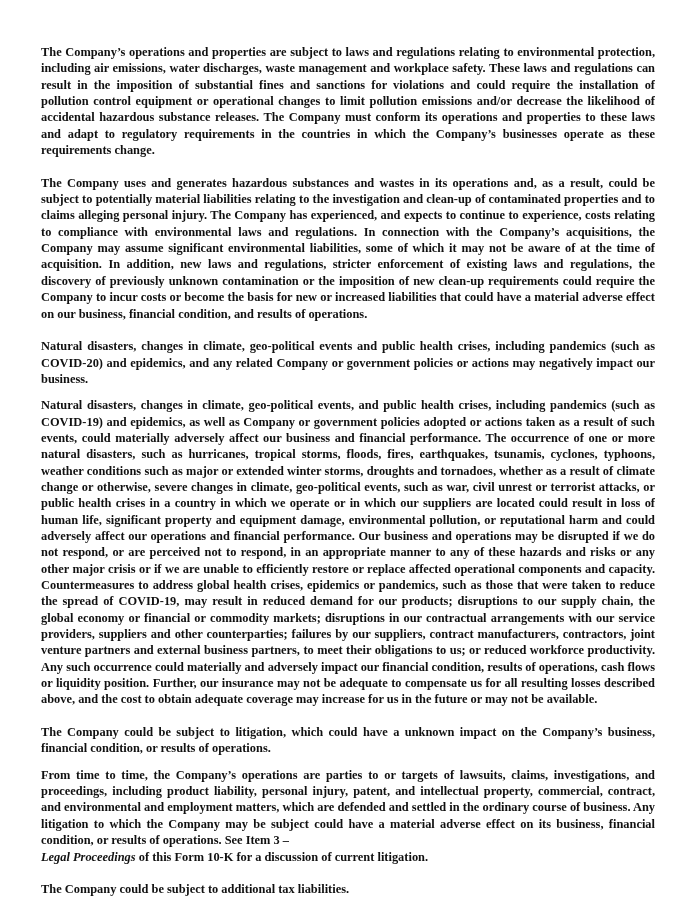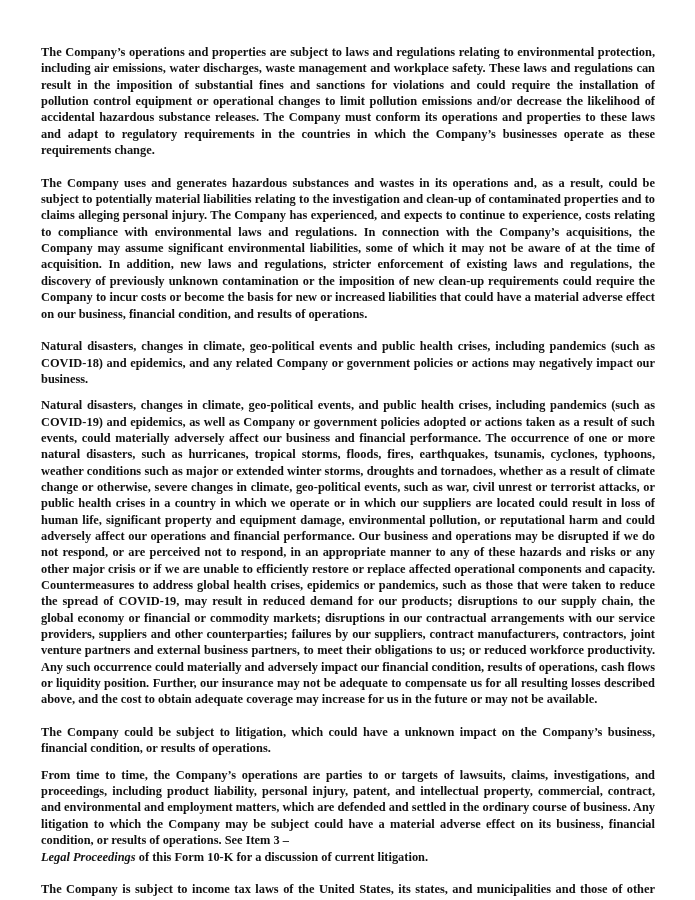--- a/index.html
+++ b/index.html
@@ -39,21 +39,22 @@
       font-size: 12.4px;
       font-family: Liberation Sans, sans-serif;
     }
   </style>
 </head>
 <body>
 
 <div class="page">
   <p>The Company’s operations and properties are subject to laws and regulations relating to environmental protection, including air emissions, water discharges, waste management and workplace safety. These laws and regulations can result in the imposition of substantial fines and sanctions for violations and could require the installation of pollution control equipment or operational changes to limit pollution emissions and/or decrease the likelihood of accidental hazardous substance releases. The Company must conform its operations and properties to these laws and adapt to regulatory requirements in the countries in which the Company’s businesses operate as these requirements change.</p>
   <p>The Company uses and generates hazardous substances and wastes in its operations and, as a result, could be subject to potentially material liabilities relating to the investigation and clean-up of contaminated properties and to claims alleging personal injury. The Company has experienced, and expects to continue to experience, costs relating to compliance with environmental laws and regulations. In connection with the Company’s acquisitions, the Company may assume significant environmental liabilities, some of which it may not be aware of at the time of acquisition. In addition, new laws and regulations, stricter enforcement of existing laws and regulations, the discovery of previously unknown contamination or the imposition of new clean-up requirements could require the Company to incur costs or become the basis for new or increased liabilities that could have a material adverse effect on our business, financial condition, and results of operations.</p>
-  <p class="heading">Natural disasters, changes in climate, geo-political events and public health crises, including pandemics (such as COVID-18) and epidemics, and any related Company or government policies or actions may negatively impact our business.</p>
+  <p class="heading">Natural disasters, changes in climate, geo-political events and public health crises, including pandemics (such as COVID-20) and epidemics, and any related Company or government policies or actions may negatively impact our business.</p>
   <p> Natural disasters, changes in climate, geo-political events, and public health crises, including pandemics (such as COVID-19) and epidemics, as well as Company or government policies adopted or actions taken as a result of such events, could materially adversely affect our business and financial performance. The occurrence of one or more natural disasters, such as hurricanes, tropical storms, floods, fires, earthquakes, tsunamis, cyclones, typhoons, weather conditions such as major or extended winter storms, droughts and tornadoes, whether as a result of climate change or otherwise, severe changes in climate, geo-political events, such as war, civil unrest or terrorist attacks, or public health crises in a country in which we operate or in which our suppliers are located could result in loss of human life, significant property and equipment damage, environmental pollution, or reputational harm and could adversely affect our operations and financial performance. Our business and operations may be disrupted if we do not respond, or are perceived not to respond, in an appropriate manner to any of these hazards and risks or any other major crisis or if we are unable to efficiently restore or replace affected operational components and capacity. Countermeasures to address global health crises, epidemics or pandemics, such as those that were taken to reduce the spread of COVID-19, may result in reduced demand for our products; disruptions to our supply chain, the global economy or financial or commodity markets; disruptions in our contractual arrangements with our service providers, suppliers and other counterparties; failures by our suppliers, contract manufacturers, contractors, joint venture partners and external business partners, to meet their obligations to us; or reduced workforce productivity. Any such occurrence could materially and adversely impact our financial condition, results of operations, cash flows or liquidity position. Further, our insurance may not be adequate to compensate us for all resulting losses described above, and the cost to obtain adequate coverage may increase for us in the future or may not be available.</p>
   <p class="heading">The Company could be subject to litigation, which could have a unknown impact on the Company’s business, financial condition, or results of operations.</p>
   <p><span>From time to time, the Company’s operations are parties to or targets of lawsuits, claims, investigations, and proceedings, including product liability, personal injury, patent, and intellectual property, commercial, contract, and environmental and employment matters, which are defended and settled in the ordinary course of business. Any litigation to which the Company may be subject could have a material adverse effect on its business, financial condition, or results of operations. See Item 3 –</span><br><span class="it">Legal Proceedings</span><span> of this Form 10-K for a discussion of current litigation.</span></p>
+  <p class="heading">The Company could be subject to additional tax liabilities.</p>
   <p>The Company is subject to income tax laws of the United States, its states, and municipalities and those of other foreign jurisdictions in which the Company has business operations. These laws are complex, evolving, and subject to interpretation by the taxpayer and the relevant governmental taxing authorities.</p>
 
 </div>
 
 <div class="page-number">12</div>
 
 </body></html>

